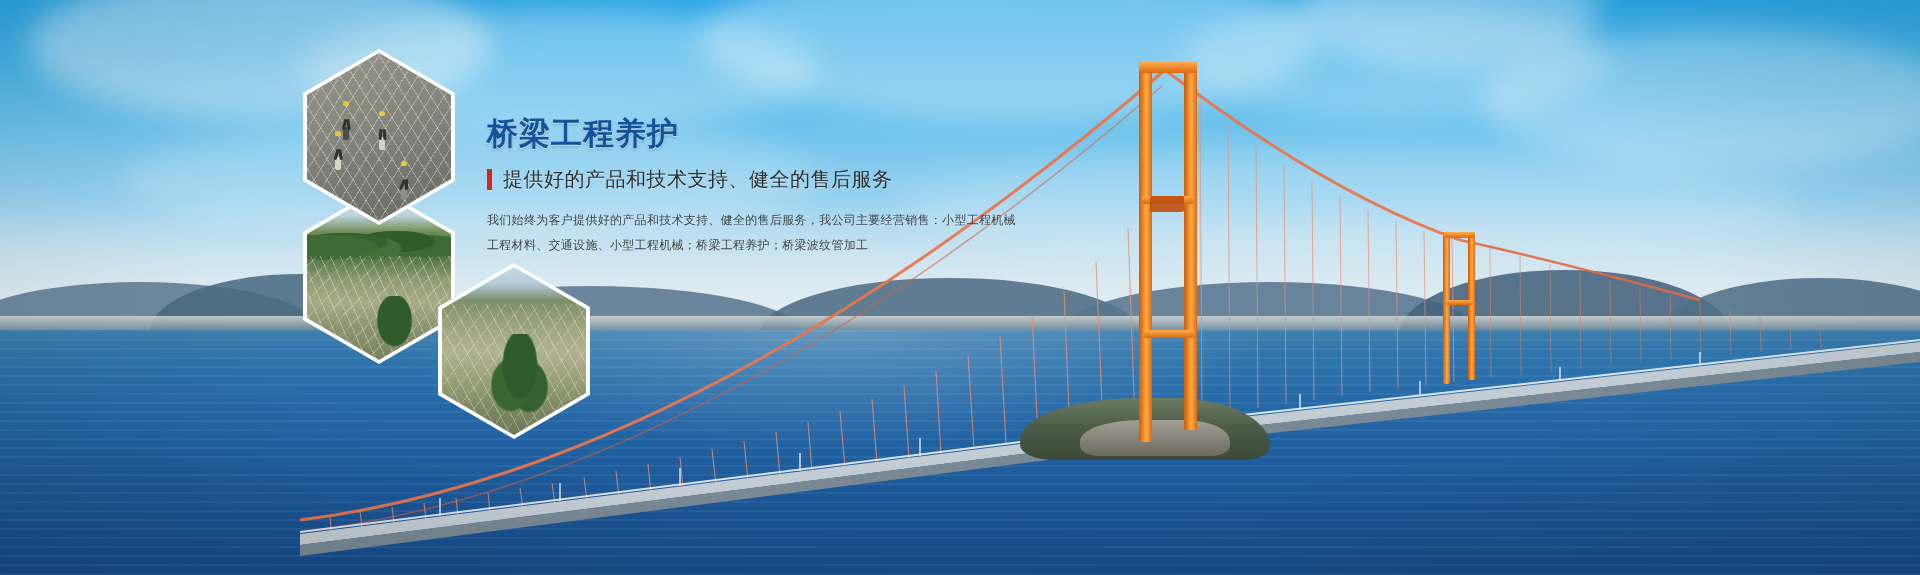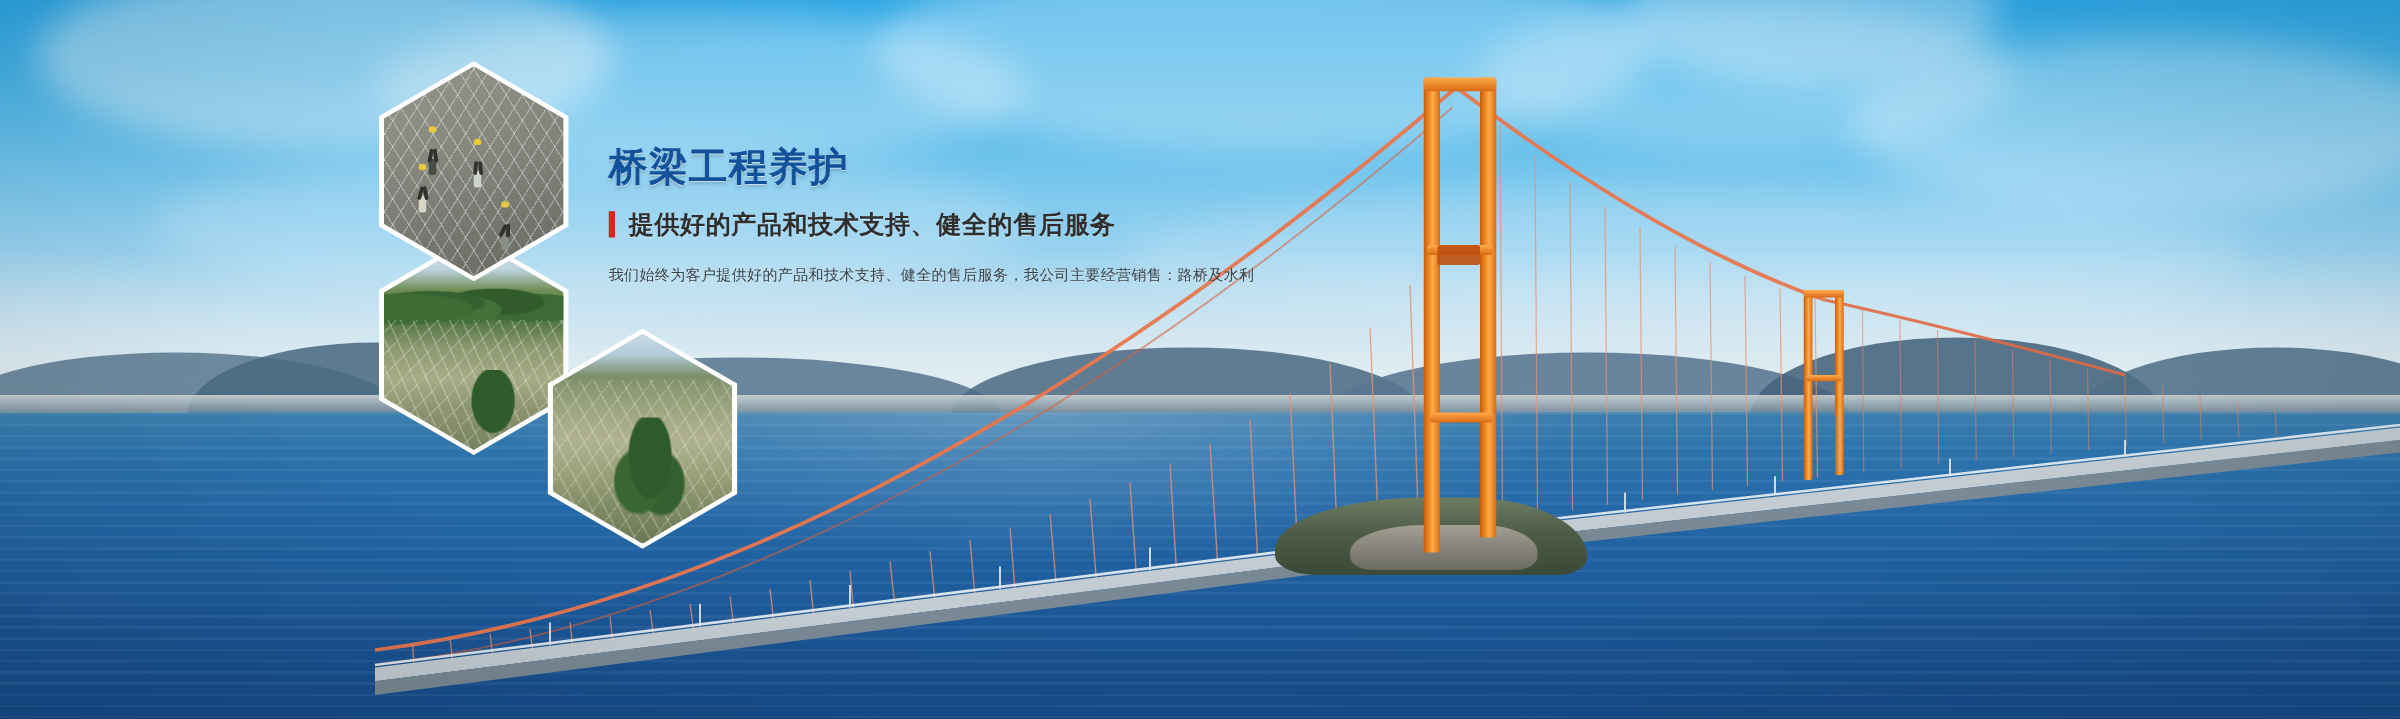--- a/index.html
+++ b/index.html
@@ -176,21 +176,21 @@
     font-size:31px;font-weight:700;color:#13519b;line-height:1;
     letter-spacing:1px;
     text-shadow:0 1px 0 rgba(255,255,255,.55),0 2px 3px rgba(0,0,0,.18);
   }
   .h-sub{
     font-size:25px;font-weight:700;color:#2b2b2b;line-height:1;
     letter-spacing:.5px;
     text-shadow:0 1px 0 rgba(255,255,255,.45);
   }
 
-  .subline{display:flex;align-items:center;gap:11px;margin-top:20px;white-space:nowrap;font-weight:bold;}
+  .subline{display:flex;gap:11px;margin-top:20px;white-space:nowrap;}
   .redbar{width:5px;height:21px;background:#d9261c;flex:0 0 auto;}
   .sub-text{
     font-size:20px;color:#2f2f2f;letter-spacing:.5px;line-height:1;
     text-shadow:0 1px 0 rgba(255,255,255,.4);
   }
 
   .body{margin-top:21px;}
   .body p{
     margin:0 0 6px 0;
     font-size:12px;color:#3c4348;line-height:1.55;letter-spacing:.3px;
@@ -399,18 +399,19 @@
     <div class="headline">
       <span class="h-main">桥梁工程养护</span>
     </div>
 
     <div class="subline">
       <span class="redbar"></span>
       <span class="sub-text">提供好的产品和技术支持、健全的售后服务</span>
     </div>
 
     <div class="body">
-      <p>我们始终为客户提供好的产品和技术支持、健全的售后服务，我公司主要经营销售：路桥及水利</p>
+      <p>我们始终为客户提供好的产品和技术支持、健全的售后服务，我公司主要经营销售：小型工程机械</p>
+      <p>工程材料、交通设施、小型工程机械；桥梁工程养护；桥梁波纹管加工</p>
     </div>
 
   </div>
 
 </div>
 
 </body></html>

